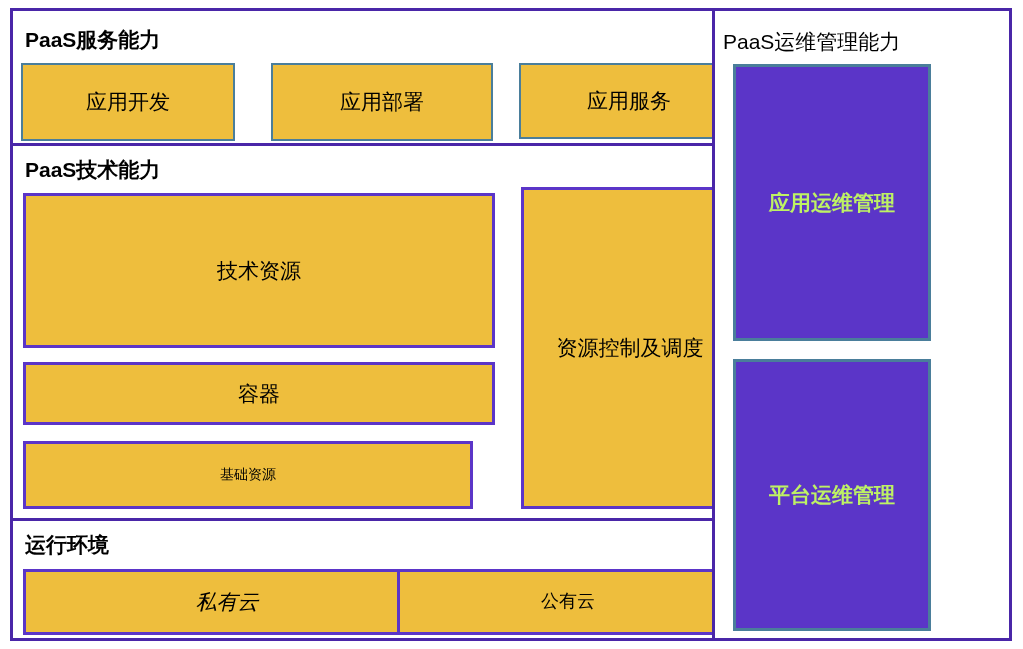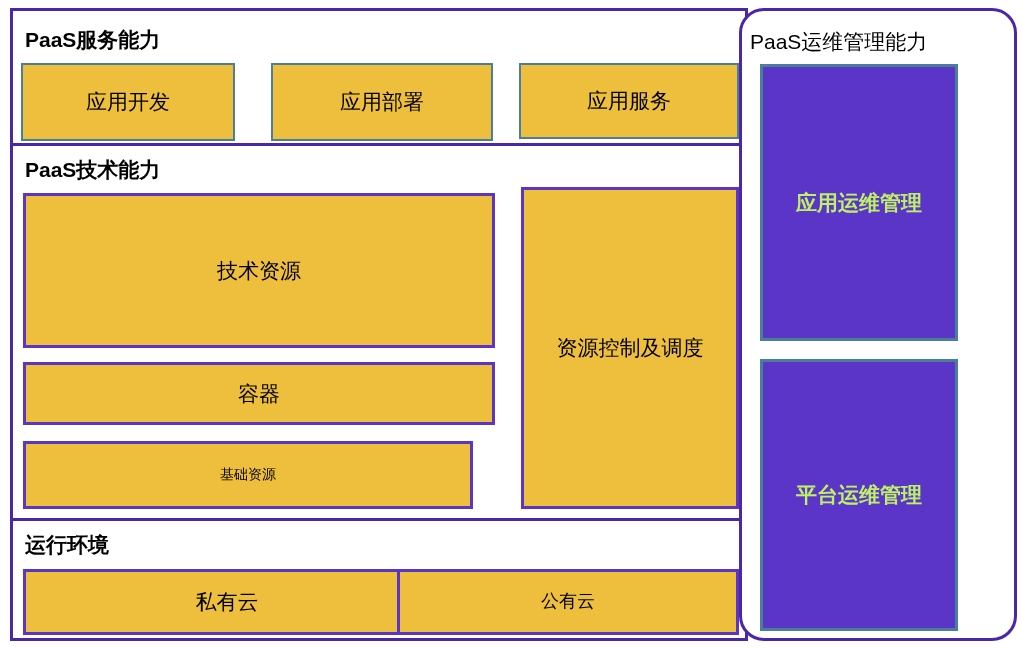--- a/index.html
+++ b/index.html
@@ -20,21 +20,21 @@
   }
 
   
   .outer-frame {
     position: absolute;
     box-sizing: border-box;
     border: 3px solid #4a26a8;
     background: #ffffff;
   }
   #left-frame  { left: 10px;  top: 8px;  width: 738px; height: 633px; }
-  #right-frame { left: 739px; top: 8px;  width: 278px; height: 633px; border-radius: 25px; }
+  #right-frame { left: 712px; top: 8px;  width: 300px; height: 633px; }
 
   
   .divider {
     position: absolute;
     left: 0;
     width: 100%;
     height: 3px;
     background: #4a26a8;
   }
 
@@ -96,21 +96,21 @@
     <div class="box gold-purple" style="left:10px; top:182px; width:472px; height:155px; font-size:21px;">技术资源</div>
 
     <div class="box gold-purple" style="left:10px; top:351px; width:472px; height:63px; font-size:21px;">容器</div>
 
     <div class="box gold-purple" style="left:10px; top:430px; width:450px; height:68px; font-size:14px;">基础资源</div>
 
     <div class="box gold-purple" style="left:508px; top:176px; width:218px; height:322px; font-size:21px; padding:0 18px;">资源控制及调度</div>
 
     <div class="section-title bold" style="left:12px; top:523px; font-size:21px;">运行环境</div>
 
-    <div class="box gold-purple" style="left:10px; top:558px; width:408px; height:66px; font-size:21px;">私有云</div>
+    <div class="box gold-purple" style="left:10px; top:558px; width:408px; height:66px; font-size:21px;font-style:italic;">私有云</div>
 
     <div class="box gold-purple" style="left:384px; top:558px; width:342px; height:66px; font-size:18px;">公有云</div>
   </div>
 
   <div id="right-frame" class="outer-frame">
 
     <div class="section-title" style="left:8px; top:20px; font-size:21px;">PaaS运维管理能力</div>
 
     <div class="box violet" style="left:18px; top:53px; width:198px; height:277px; font-size:21px;">应用运维管理</div>
 

